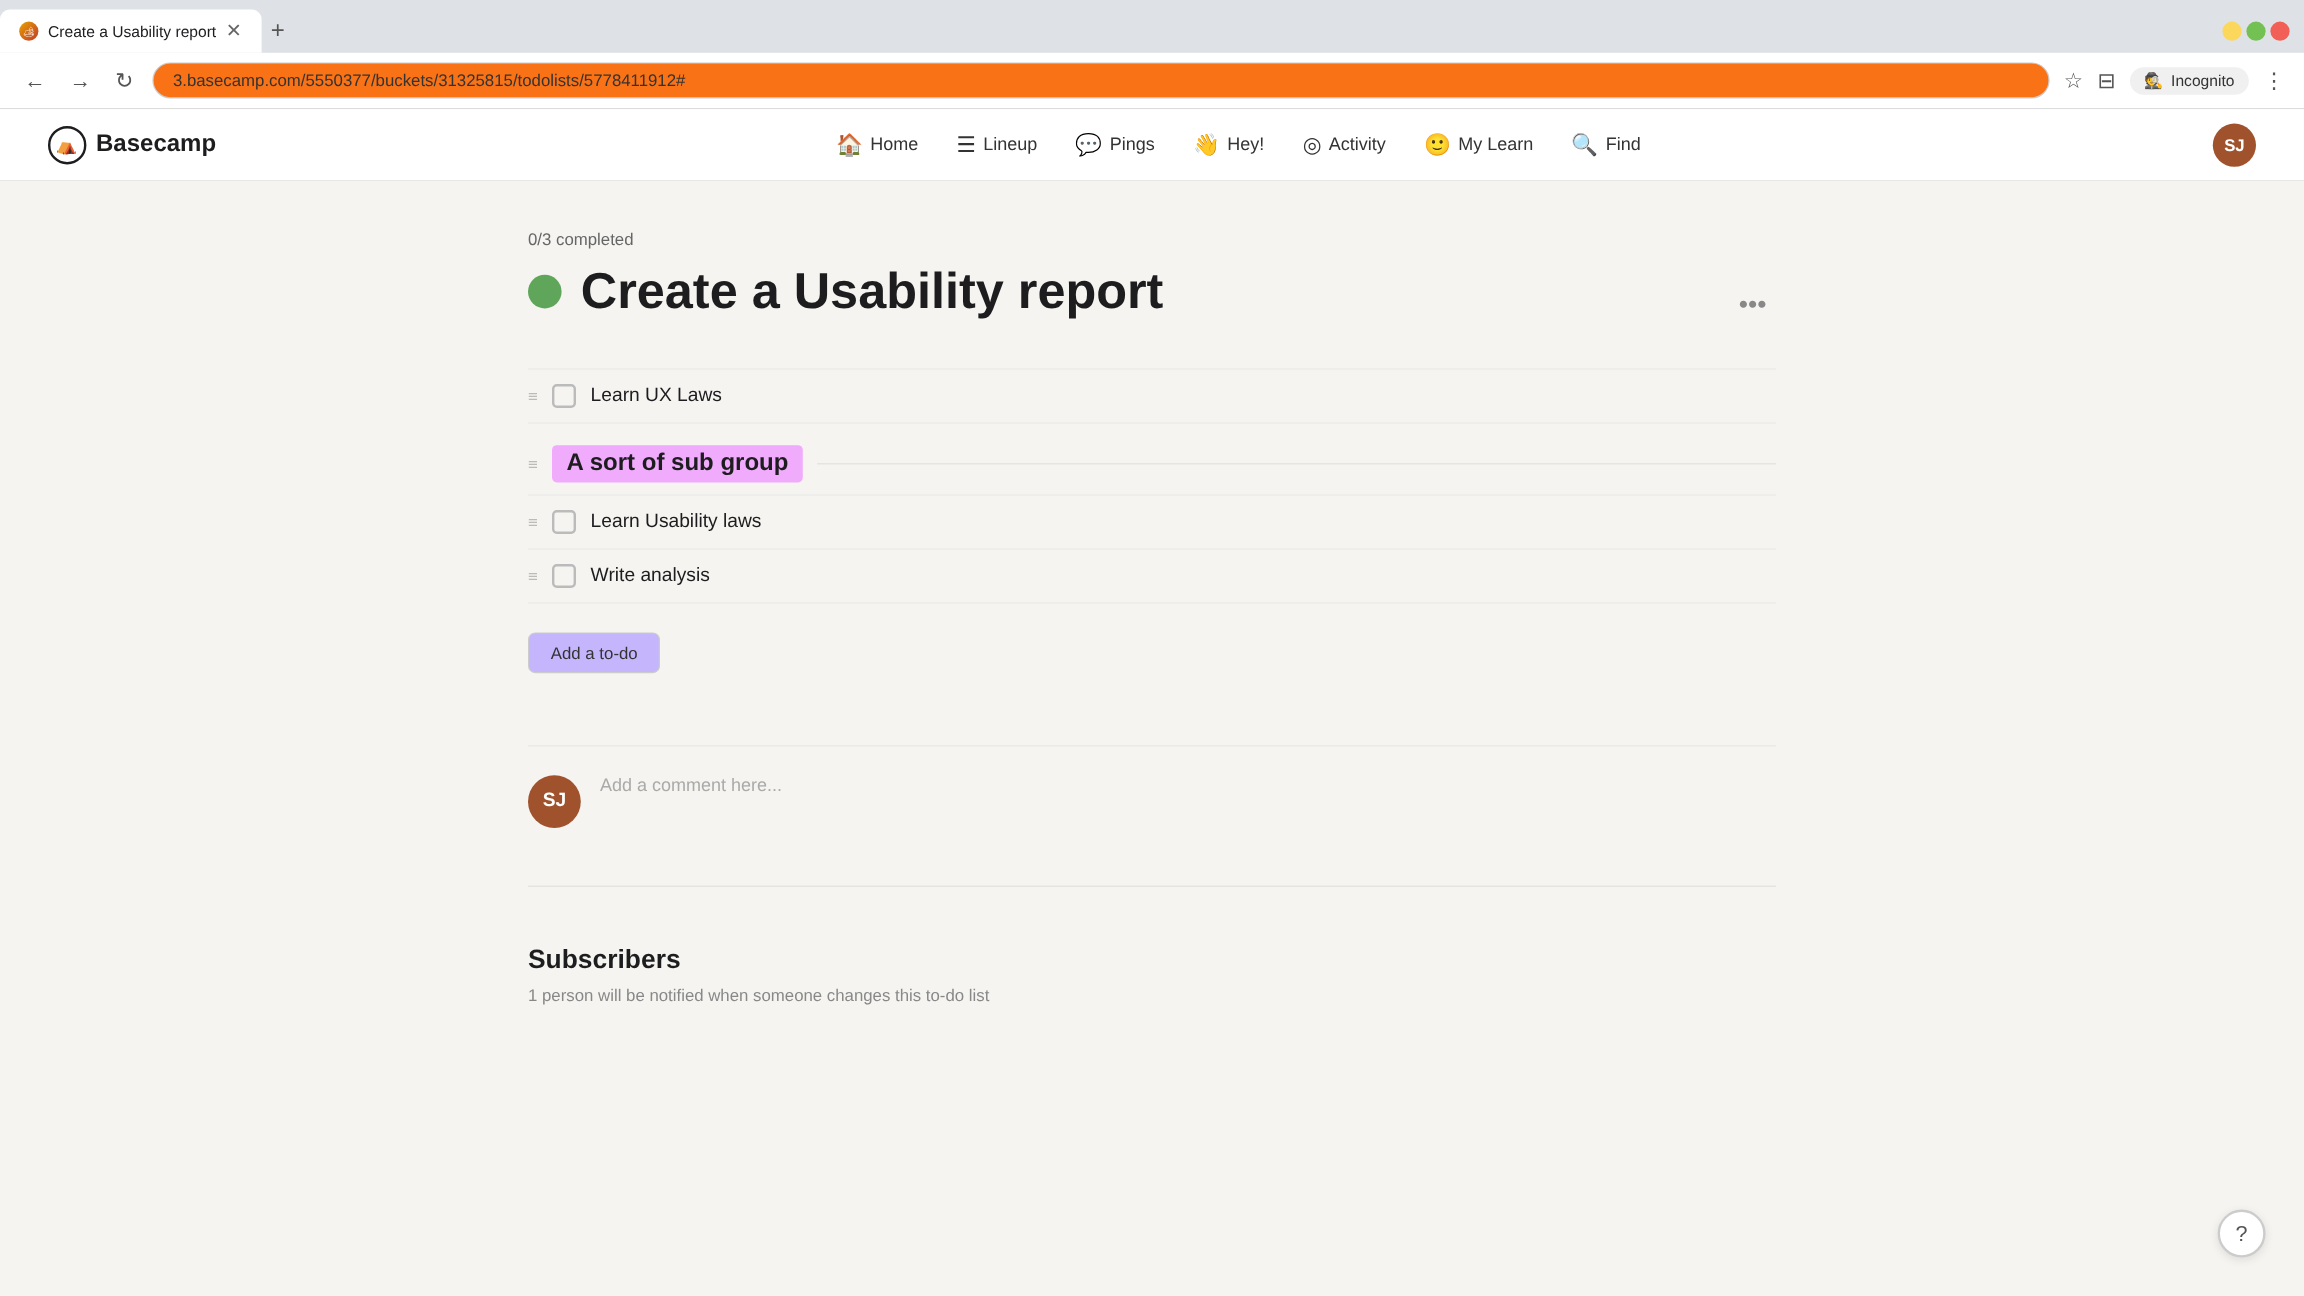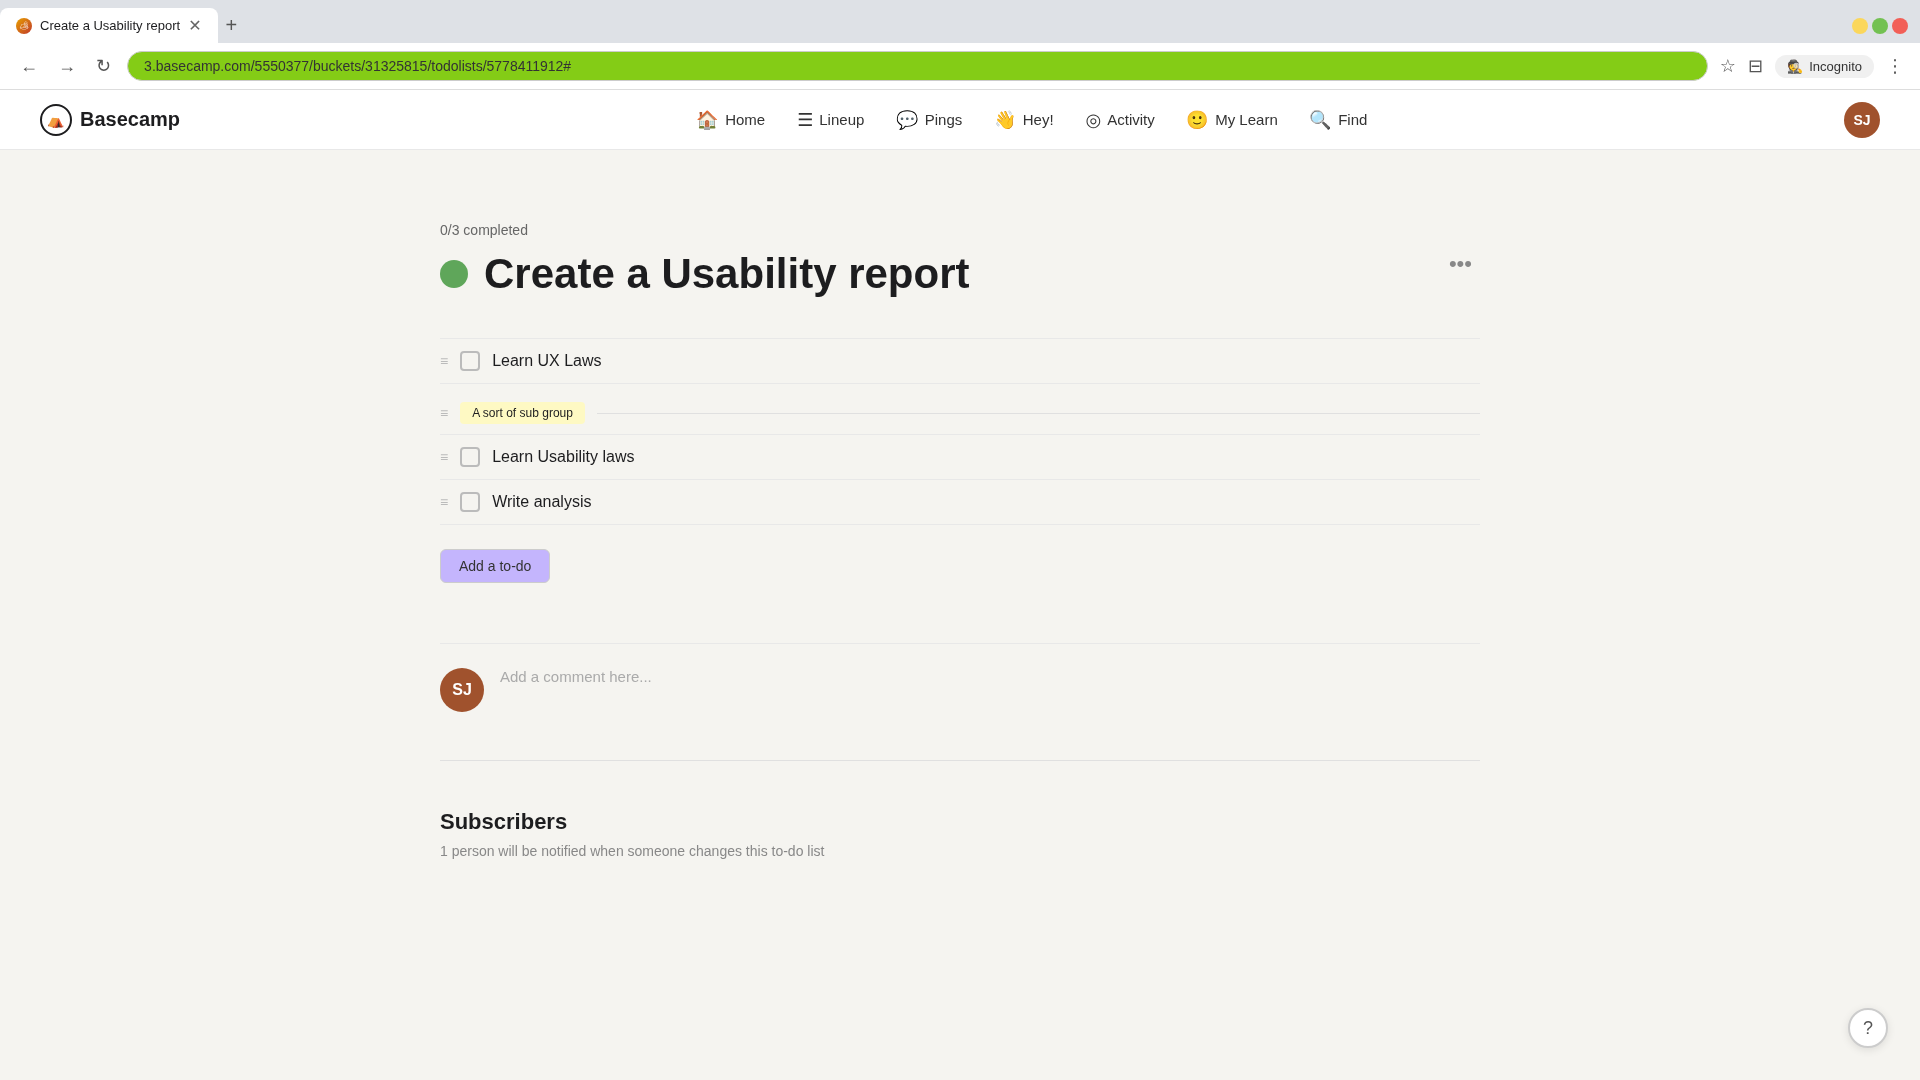--- a/index.html
+++ b/index.html
@@ -15,21 +15,21 @@
     .new-tab-btn { background: none; border: none; font-size: 20px; color: #555; cursor: pointer; padding: 4px 8px; }
     .window-controls { margin-left: auto; display: flex; gap: 4px; padding-right: 12px; }
     .win-ctrl { width: 16px; height: 16px; border-radius: 50%; border: none; cursor: pointer; }
     .win-min { background: #fbd75b; }
     .win-max { background: #73c152; }
     .win-close { background: #f25f57; }
 
     .browser-toolbar { background: #ffffff; padding: 8px 16px; display: flex; align-items: center; gap: 12px; border-bottom: 1px solid #ddd; }
     .nav-btn { background: none; border: none; font-size: 18px; color: #555; cursor: pointer; padding: 4px; }
     .nav-btn:disabled { color: #bbb; }
-    .address-bar { flex: 1; border: 1px solid #ccc; border-radius: 20px; padding: 6px 16px; font-size: 14px; color: #333; background: #84cc16; }
+    .address-bar { flex: 1; border: 1px solid #ccc; border-radius: 20px; padding: 6px 16px; font-size: 14px; color: #333; background: #f97316; }
     .toolbar-icons { display: flex; align-items: center; gap: 12px; }
     .star-icon, .reader-icon, .profile-icon { color: #555; font-size: 18px; cursor: pointer; }
     .incognito-badge { display: flex; align-items: center; gap: 6px; background: #f0f0f0; border-radius: 20px; padding: 4px 12px; font-size: 13px; color: #333; }
     .menu-dots { font-size: 18px; color: #555; cursor: pointer; }
 
     
     .app { background: #f5f4f0; min-height: calc(1080px - 88px); }
 
     
     .app-nav { background: #ffffff; padding: 0 40px; display: flex; align-items: center; height: 60px; border-bottom: 1px solid #e8e8e8; }
@@ -59,21 +59,21 @@
     .todo-list { margin-top: 32px; }
     .todo-item { display: flex; align-items: center; gap: 12px; padding: 12px 0; border-bottom: 1px solid #e8e8e8; }
     .todo-item:first-child { border-top: 1px solid #e8e8e8; }
     .drag-handle { color: #bbb; font-size: 14px; cursor: grab; flex-shrink: 0; }
     .todo-checkbox { width: 20px; height: 20px; border: 2px solid #bbb; border-radius: 4px; cursor: pointer; flex-shrink: 0; }
     .todo-item-text { font-size: 16px; color: #1d1d1f; }
 
     
     .todo-subgroup { margin: 8px 0; }
     .subgroup-header { display: flex; align-items: center; gap: 12px; padding: 10px 0; }
-    .subgroup-label { font-size: 12px; font-weight: 400; color: #1d1d1f; background: #fef9c3; padding: 4px 12px; border-radius: 4px; }
+    .subgroup-label { font-size: 20px; font-weight: 700; color: #1d1d1f; background: #f0abfc; padding: 4px 12px; border-radius: 4px; }
     .subgroup-line { flex: 1; height: 1px; background: #e0e0e0; }
     .subgroup-items { margin-left: 0; }
 
     
     .add-todo-btn { display: inline-block; margin-top: 16px; padding: 8px 18px; border: 1px solid #ccc; border-radius: 6px; font-size: 14px; color: #333; background: #c4b5fd; cursor: pointer; }
 
     
     .comment-section { margin-top: 60px; display: flex; align-items: flex-start; gap: 16px; padding-top: 24px; border-top: 1px solid #e8e8e8; }
     .commenter-avatar { width: 44px; height: 44px; border-radius: 50%; background: #a0522d; color: white; display: flex; align-items: center; justify-content: center; font-size: 16px; font-weight: bold; flex-shrink: 0; }
     .comment-input { flex: 1; font-size: 15px; color: #aaa; cursor: text; }
@@ -161,21 +161,21 @@
         <span class="icon">🔍</span>
         <span>Find</span>
       </a>
     </div>
     <div class="user-avatar">SJ</div>
   </nav>
 
   <div class="main-content">
 
     <div class="todo-header">
-      <div style="display:flex; align-items:center; justify-content:space-between;margin-top:32px;">
+      <div style="display:flex; align-items:flex-end; justify-content:space-between;">
         <div>
           <div class="todo-progress">0/3 completed</div>
           <div class="todo-title-row">
             <div class="todo-status-dot"></div>
             <h1 class="todo-title">Create a Usability report</h1>
           </div>
         </div>
         <button class="options-btn">•••</button>
       </div>
     </div>

